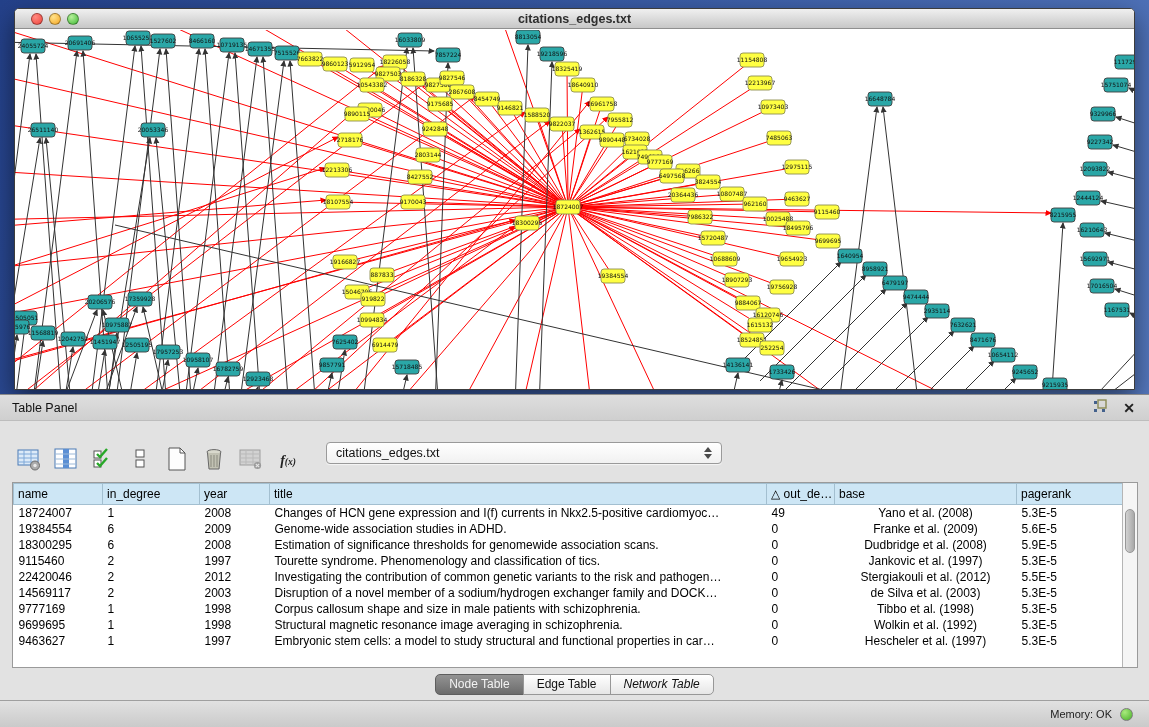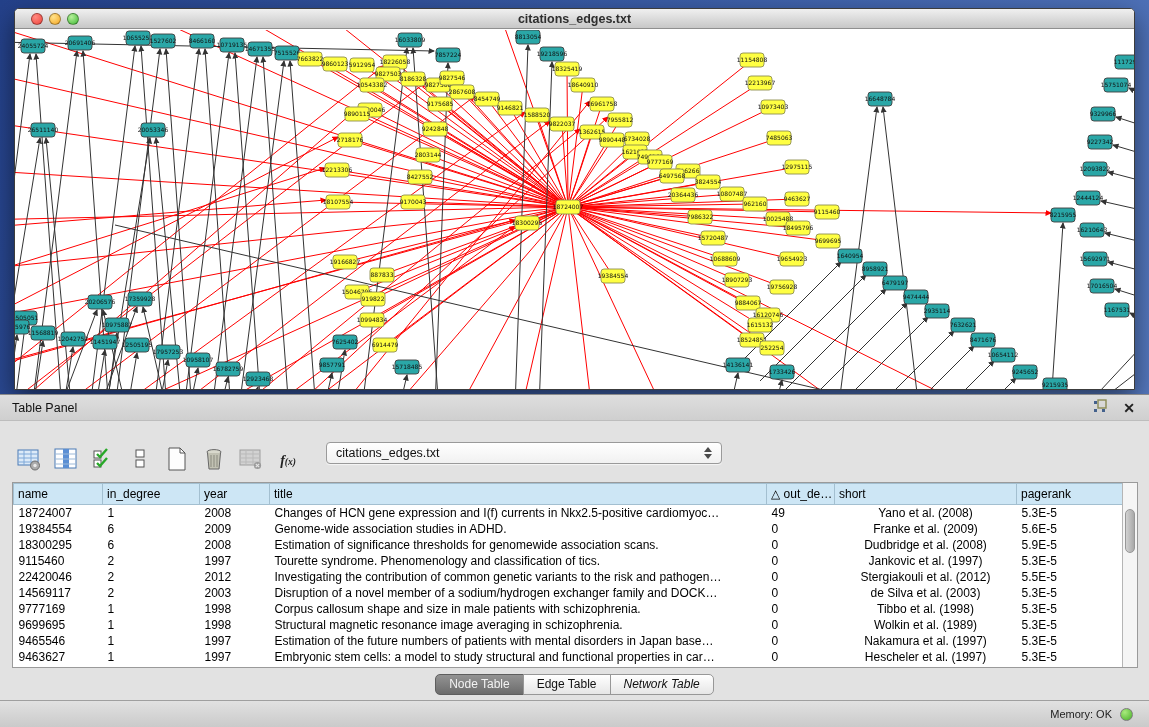--- a/index.html
+++ b/index.html
@@ -856,21 +856,21 @@
             <col style="width: 182px;">
             <col style="width: 107px;">
           </colgroup>
         <thead>
             <tr id="thead-row">
               <th>name</th>
               <th>in_degree</th>
               <th>year</th>
               <th>title</th>
               <th>△ out_de…</th>
-              <th>short</th>
+              <th>base</th>
               <th>pagerank</th>
             </tr>
           </thead>
         <tbody id="tbody">
             <tr>
               <td>18724007</td>
               <td>1</td>
               <td>2008</td>
               <td>Changes of HCN gene expression and I(f) currents in Nkx2.5-positive cardiomyoc…</td>
               <td>49</td>
@@ -930,30 +930,21 @@
               <td>0</td>
               <td class="center">Tibbo et al. (1998)</td>
               <td>5.3E-5</td>
             </tr>
             <tr>
               <td>9699695</td>
               <td>1</td>
               <td>1998</td>
               <td>Structural magnetic resonance image averaging in schizophrenia.</td>
               <td>0</td>
-              <td class="center">Wolkin et al. (1989)</td>
-              <td>5.3E-5</td>
-            </tr>
-            <tr>
-              <td>9465546</td>
-              <td>1</td>
-              <td>1997</td>
-              <td>Estimation of the future numbers of patients with mental disorders in Japan base…</td>
-              <td>0</td>
-              <td class="center">Nakamura et al. (1997)</td>
+              <td class="center">Wolkin et al. (1992)</td>
               <td>5.3E-5</td>
             </tr>
             <tr>
               <td>9463627</td>
               <td>1</td>
               <td>1997</td>
               <td>Embryonic stem cells: a model to study structural and functional properties in car…</td>
               <td>0</td>
               <td class="center">Hescheler et al. (1997)</td>
               <td>5.3E-5</td>

